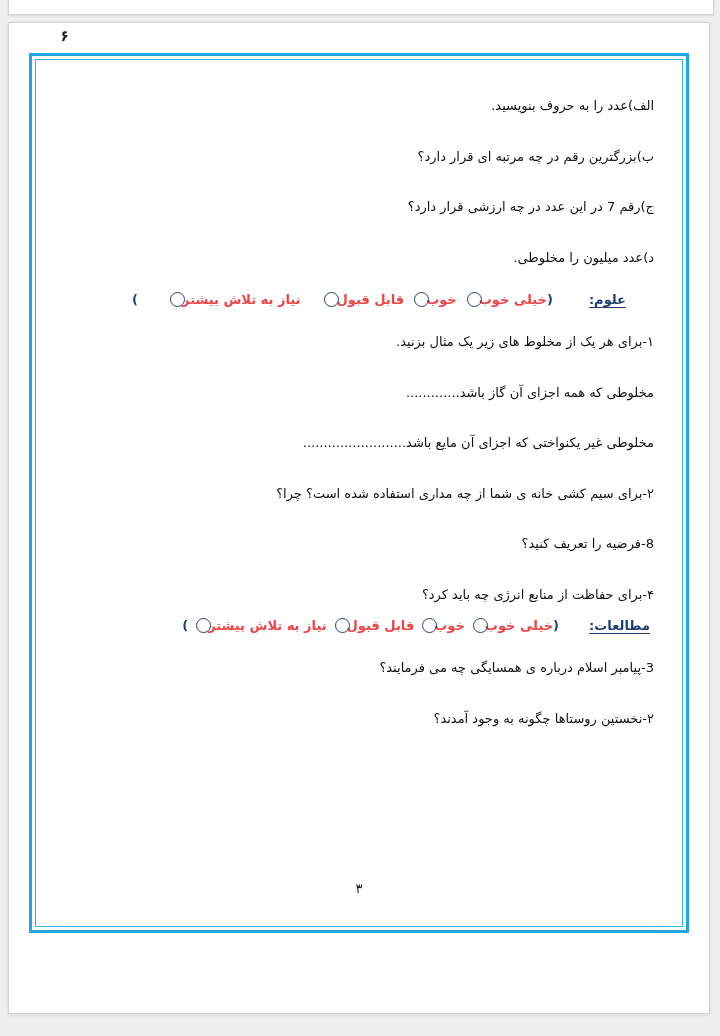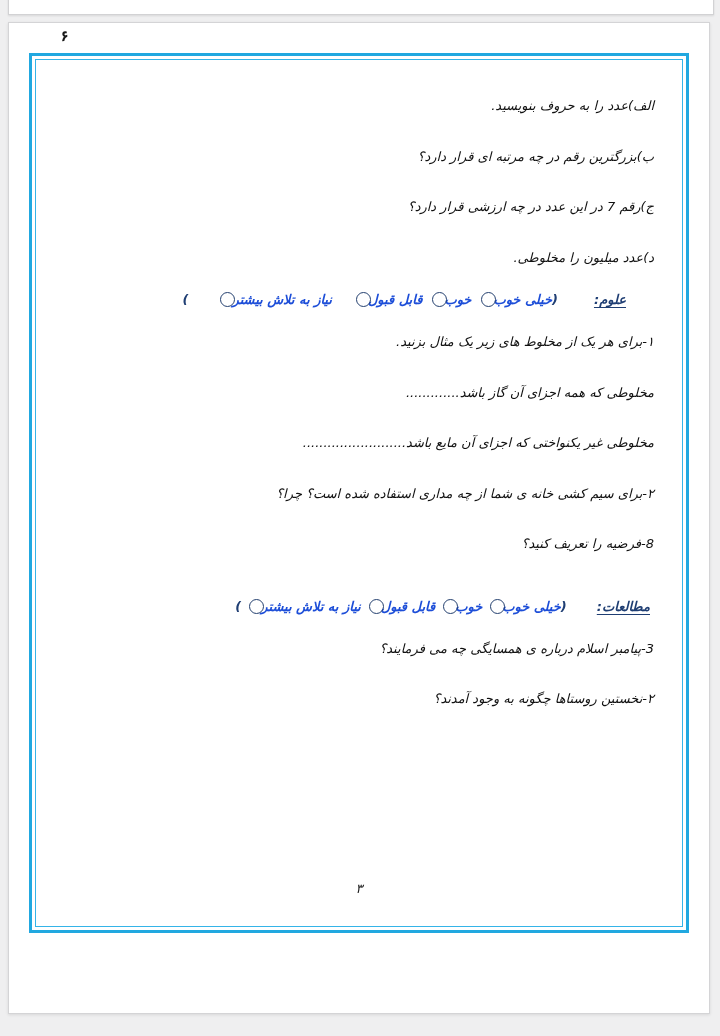--- a/index.html
+++ b/index.html
@@ -115,21 +115,20 @@
   }
 
   
   .content {
     position: absolute;
     inset: 0;
     padding: 40px 32px 0 32px;
     box-sizing: border-box;
     direction: rtl;
     text-align: right;
-    font-style: italic;
   }
 
   .q-line {
     font-family: "DejaVu Sans", "Liberation Sans", sans-serif;
     font-size: 13px;
     color: #111111;
     line-height: 1.5;
     white-space: nowrap;
     text-align: right;
   }
@@ -162,21 +161,21 @@
     font-weight: 700;
     margin-left: 22px;
   }
   .paren {
     color: #1f3e73;
     font-weight: 700;
   }
   .rating-option {
     display: inline-flex;
     align-items: center;
-    color: #1d4ed8;
+    color: #ef4444;
     font-weight: 700;
     white-space: nowrap;
   }
   .rating-text { margin-left: 0px; }
   .bubble {
     display: inline-block;
     width: 13px;
     height: 13px;
     border: 1.4px solid #24406f;
     border-radius: 50%;
@@ -263,20 +262,21 @@
         <div class="q-line">۱-برای هر یک از مخلوط های زیر یک مثال بزنید.</div>
         <div class="gap-lg"></div>
         <div class="q-line">مخلوطی که همه اجزای آن گاز باشد.............</div>
         <div class="gap-lg"></div>
         <div class="q-line">مخلوطی غیر یکنواختی که اجزای آن مایع باشد.........................</div>
         <div class="gap-lg"></div>
         <div class="q-line">۲-برای سیم کشی خانه ی شما از چه مداری استفاده شده است؟ چرا؟</div>
         <div class="gap-lg"></div>
         <div class="q-line">8-فرضیه را تعریف کنید؟</div>
         <div class="gap-lg"></div>
+        <div class="q-line">۴-برای حفاظت از منابع انرژی چه باید کرد؟</div>
 
         <div class="gap-sm"></div>
 
         <div class="subject-row social">
           <span class="subject-label">مطالعات:</span>
           <span class="sp-1"></span>
           <span class="paren">(</span>
           <span class="rating-option">
             <span class="rating-text">خیلی خوب</span>
             <span class="bubble"></span>

